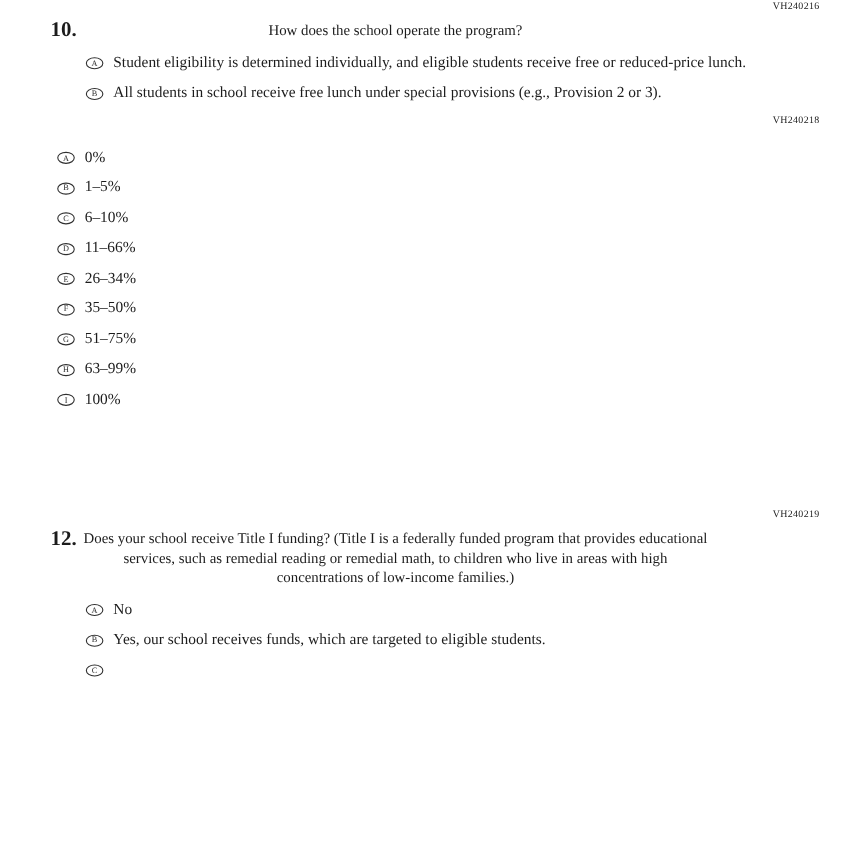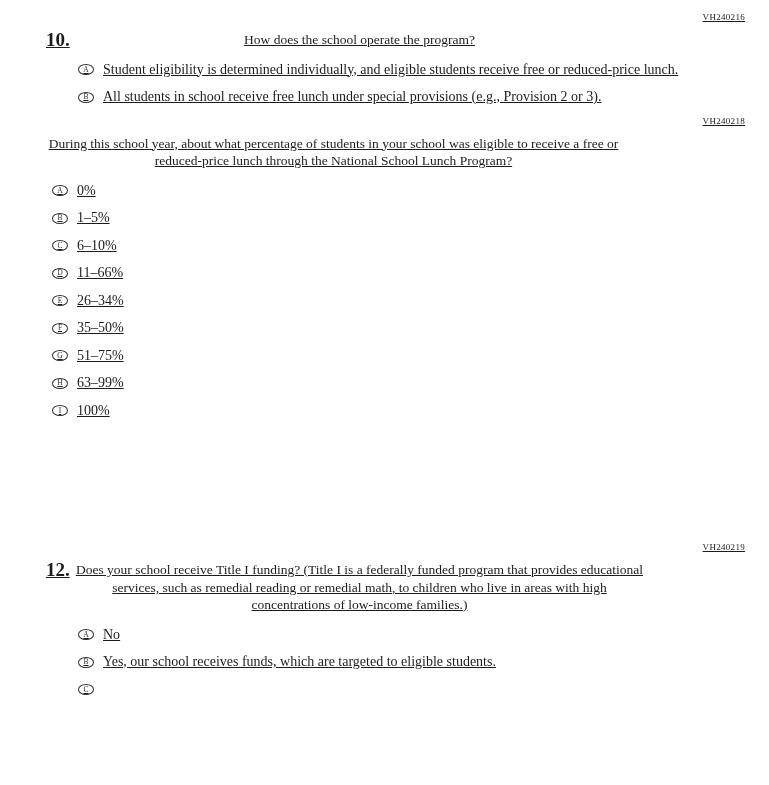--- a/index.html
+++ b/index.html
@@ -4,25 +4,25 @@
 <style>
   * { margin: 0; padding: 0; box-sizing: border-box; }
   html, body { background: #ffffff; }
   body {
     width: 769px;
     height: 785px;
     font-family: "Liberation Serif", serif;
     color: #1c1c1c;
     overflow: hidden;
   }
-  .page { padding: 12px 24px 0 46px; text-decoration: underline; }
+  .page { padding: 0 24px 0 46px; }
 
   .section { }
   .sec-2 { }
-  .sec-3 { margin-top: 113px; }
+  .sec-3 { margin-top: 80px; }
 
   .code {
     text-align: right;
     font-size: 9px;
     letter-spacing: 0.3px;
     color: #222222;
   }
 
   .question { display: flex; margin-top: 9px; }
   .qnum {
@@ -94,21 +94,20 @@
           </div>
         </div>
       </div>
     </div>
   </div>
 
   <div class="section sec-2">
     <div class="code">VH240218</div>
     <div class="question">
       <div class="qbody">
-        <div class="qtext">During this school year, about what percentage of students in your school was eligible to receive a free or reduced-price lunch through the National School Lunch Program?</div>
         <div class="options">
           <div class="option">
             <span class="oval">
                 <span>A</span>
               </span>
             <span class="otext">0%</span>
           </div>
           <div class="option">
             <span class="oval">
                 <span>B</span>

